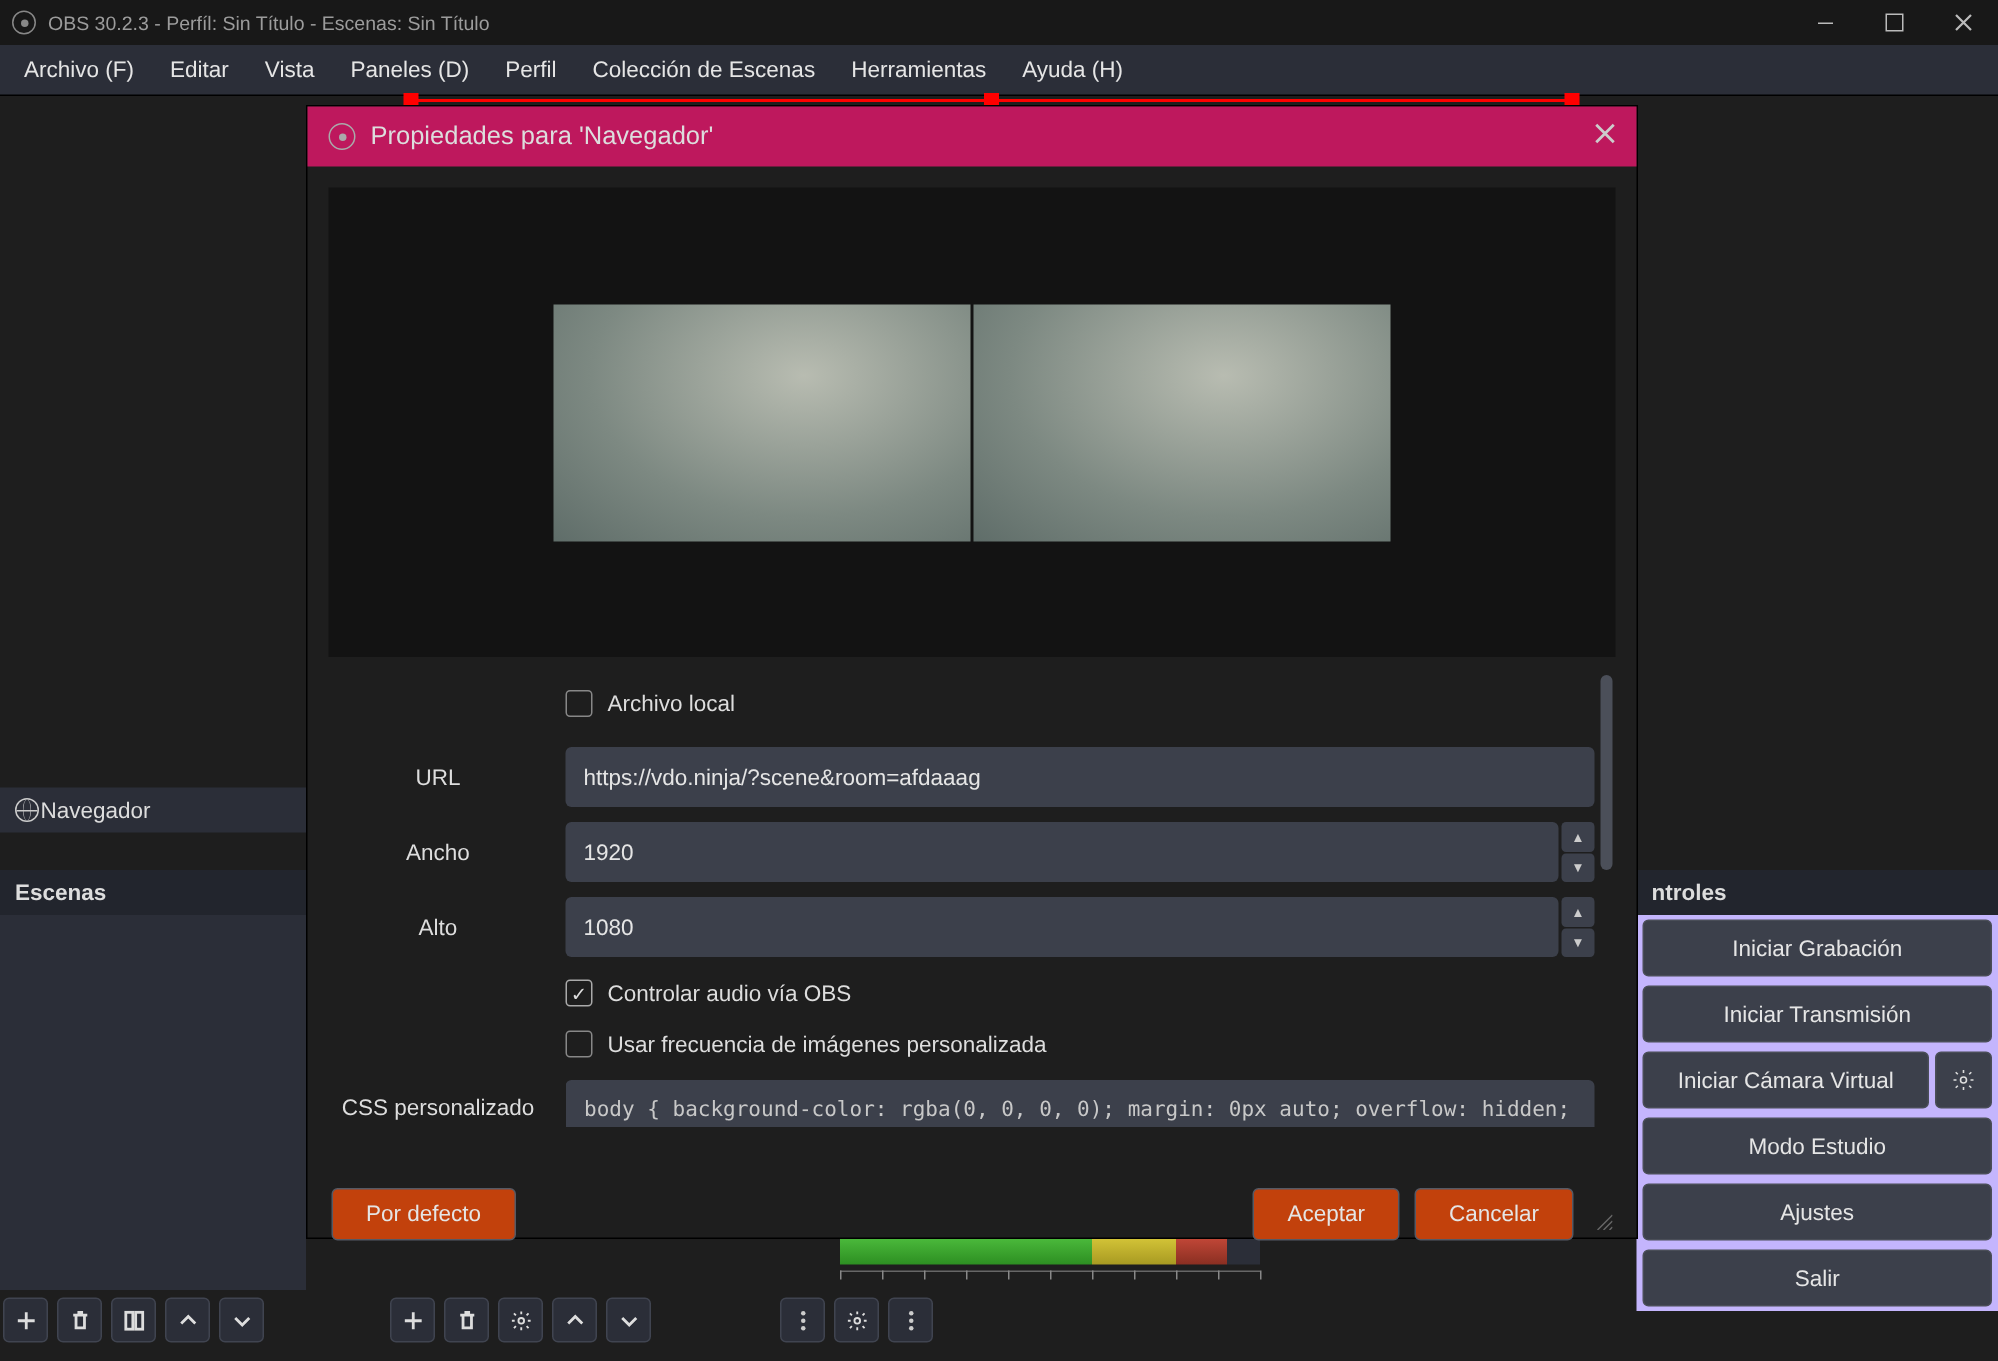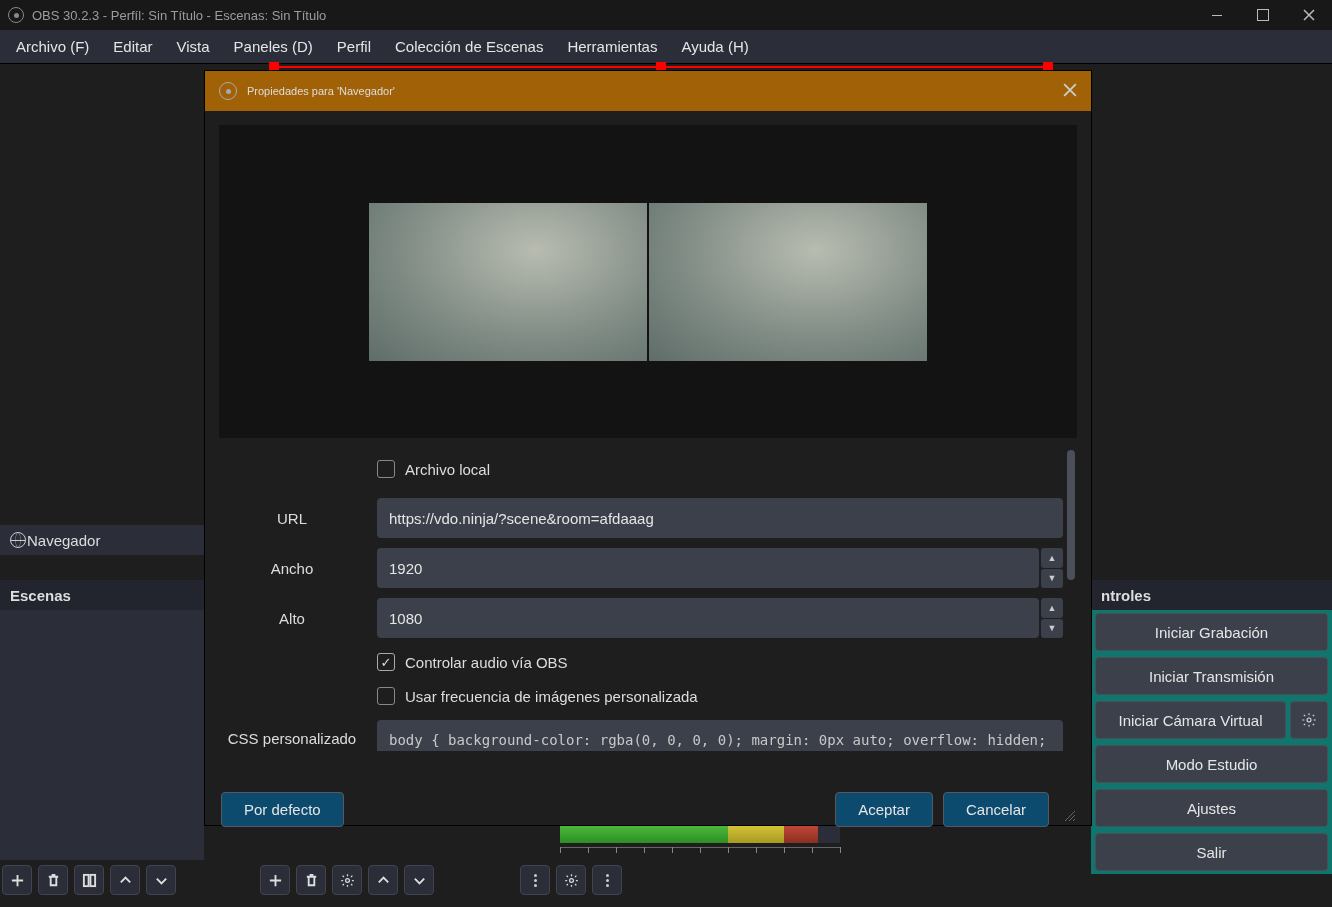--- a/index.html
+++ b/index.html
@@ -18,21 +18,21 @@
   
   .menubar { height: 34px; background: #2b2e38; display: flex; align-items: center; padding: 0 4px; border-bottom: 1px solid #000; }
   .menubar div { padding: 6px 12px; font-size: 15px; color: #e5e5e5; }
   
   
   .hguide { position:absolute; height:2px; background:#ff0000; z-index:1; }
   .handle { position:absolute; width:10px; height:10px; background:#ff0000; z-index:2; }
   
   
   .dialog { position: absolute; left: 204px; top: 70px; width: 888px; height: 756px; background: #1e1e1e; border: 1px solid #000; display:flex; flex-direction:column; z-index:20; }
-  .dialog-title { height: 40px; display:flex; align-items:center; padding: 0 14px; color:#ddd; font-size:11px; background:#a16207; }
+  .dialog-title { height: 40px; display:flex; align-items:center; padding: 0 14px; color:#ddd; font-size:17px; background:#be185d; }
   .dialog-title .app-icon { width:18px; height:18px; margin-right:10px; border:1.6px solid #aaa; border-radius:50%; display:flex; align-items:center; justify-content:center; }
   .dialog-title .app-icon::after { content:""; width:5px; height:5px; background:#aaa; border-radius:50%; }
   .dialog-title .close { margin-left:auto; }
   .dialog-title .close svg { width:14px; height:14px; stroke:#ccc; stroke-width:1.6; }
   .dialog-body { flex:1; padding: 14px; display:flex; flex-direction:column; overflow:hidden; position:relative; }
   .preview { height: 313px; background:#131313; display:flex; align-items:center; justify-content:center; gap:2px; margin-bottom:12px; }
   .preview .cam { width:278px; height:158px; background: radial-gradient(ellipse at 60% 30%, #b8bcb1, #7d8982 60%, #5f6d69); }
   .form { flex:1; overflow:hidden; position:relative; }
   .form-scroll { position:absolute; inset:0 14px 0 0; }
   .row { display:flex; align-items:center; min-height:38px; margin-bottom:10px; }
@@ -45,36 +45,36 @@
   .spinbtns div { flex:1; background:#3c404b; border-radius:3px; display:flex; align-items:center; justify-content:center; color:#ccc; font-size:9px; }
   .chk { display:flex; align-items:center; gap:10px; }
   .chkbox { width:18px; height:18px; border:1.5px solid #888; border-radius:3px; display:flex; align-items:center; justify-content:center; }
   .chkbox.checked { border-color:#aaa; }
   .chkbox.checked::after { content:"✓"; font-size:13px; color:#ddd; line-height:1; }
   .chk span { font-size:15px; color:#ddd; }
   .ta { width:100%; height:58px; background:#3c404b; border:none; color:#c8c8c8; font-family: "Consolas", monospace; font-size:14px; padding:10px 12px; border-radius:4px; line-height:1.5; resize:none; }
   .form-scrollbar { position:absolute; right:2px; top:0; width:8px; height:130px; background:#4b4f59; border-radius:4px; }
   .dialog-footer { height:60px; display:flex; align-items:center; padding: 0 16px; gap:10px; }
   .dialog-footer .spacer { flex:1; }
-  .btn { padding: 8px 22px; background:#0c4a6e; border:1px solid #555964; border-radius:4px; color:#e5e5e5; font-size:15px;margin-top:28px; }
+  .btn { padding: 8px 22px; background:#c2410c; border:1px solid #555964; border-radius:4px; color:#e5e5e5; font-size:15px;margin-top:28px; }
   .grip { width:12px; height:12px; margin-left:4px; align-self:flex-end; margin-bottom:6px; }
   .grip svg { stroke:#666; }
   
   
   .sources-panel { position:absolute; left:0; top:525px; width:248px; background:#2b2e38; }
   .sources-header { height:30px; display:flex; align-items:center; padding:0 10px; gap:1px; color:#ddd; font-size:15px; }
   .globe { width:16px; height:16px; border:1.5px solid #ccc; border-radius:50%; position:relative; }
   .globe::before { content:""; position:absolute; inset:0; border-left:1px solid #ccc; border-right:1px solid #ccc; border-radius:50%; transform:scaleX(0.4); }
   .globe::after { content:""; position:absolute; left:0; right:0; top:50%; height:1px; background:#ccc; }
   
   .scenes-panel { position:absolute; left:0; top:580px; width:204px; background:#2b2e38; height:280px; }
   .panel-title { height:30px; background:#22252d; padding:4px 10px; color:#ddd; font-size:15px; font-weight:600; display:flex; align-items:center; }
   .scene-item { height:32px; background:#3c6ad6; color:#fff; padding:4px 10px; font-size:15px; display:flex; align-items:center; }
   
-  .controls-panel { position:absolute; right:0; top:580px; width:241px; background:#0f766e; }
+  .controls-panel { position:absolute; right:0; top:580px; width:241px; background:#c4b5fd; }
   .controls-title { height:30px; background:#22252d; padding:4px 10px; color:#ddd; font-size:15px; font-weight:600; display:flex; align-items:center; }
   .ctl-row { display:flex; gap:4px; padding:3px 4px; }
   .ctl-btn { flex:1; height:38px; background:#3c404b; border:1px solid #4a4e58; border-radius:4px; color:#e5e5e5; font-size:15px; display:flex; align-items:center; justify-content:center; }
   .ctl-btn.small { flex:0 0 38px; }
   .gear { width:16px; height:16px; }
   .gear svg { stroke:#ddd; fill:none; stroke-width:1.6; }
   
   
   .bot-toolbar { position:absolute; bottom:10px; height:34px; display:flex; gap:6px; align-items:center; }
   .bt1 { left: 2px; }

